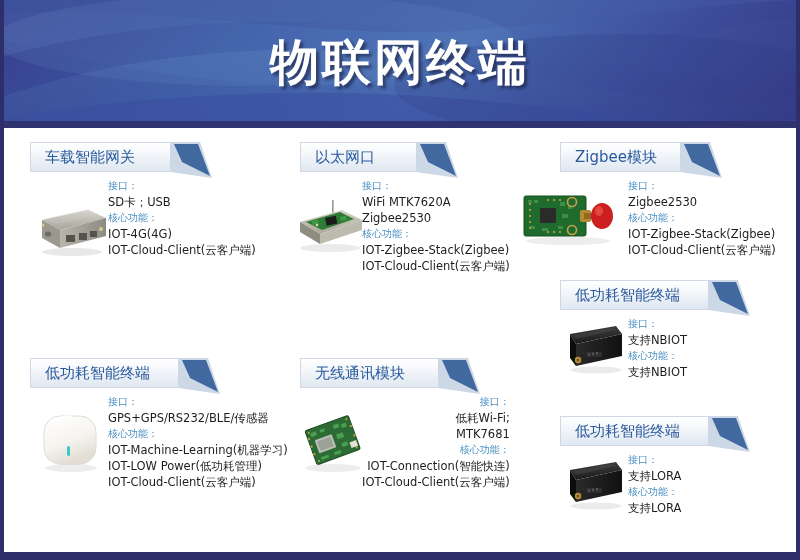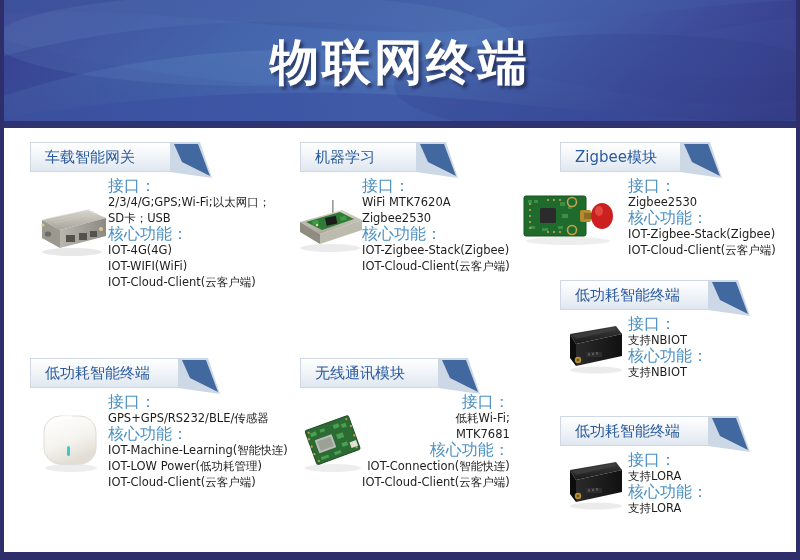--- a/index.html
+++ b/index.html
@@ -45,21 +45,21 @@
     padding:0 12px 0 14px;
   }
   .ribbon-label {
     font-size:15px; color:#2a5a9e; white-space:nowrap;
     font-family:"DejaVu Sans","Liberation Sans",sans-serif;
   }
   .ribbon-arrow { position:absolute; top:0; }
   
   .body-wrap { position:absolute; }
   .sec-head {
-    font-size:16px; color:#4a90c2; line-height:16px; white-space:nowrap;
+    font-size:10px; color:#4a90c2; line-height:16px; white-space:nowrap;
     font-family:"DejaVu Sans","Liberation Sans",sans-serif;
   }
   .sec-line {
     font-size:11.5px; color:#1d1d1d; line-height:16px; white-space:nowrap;
     font-family:"DejaVu Sans","Liberation Sans",sans-serif;
   }
   
   .device { position:absolute; }
 </style>
 </head>
@@ -102,25 +102,23 @@
         <div class="ribbon-box" style="width:142px;">
           <span class="ribbon-label">车载智能网关</span>
         </div>
         <svg class="ribbon-arrow" style="left:140px;" width="42" height="38" viewBox="0 0 42 38">
           <path d="M0,0 L30,0 L42,36 L0,30 Z" fill="#cdd8e6"></path>
           <path d="M4,2 L28,2 L40,34 L12,20 Z" fill="#41699f"></path>
         </svg>
       </div>
       <div class="body-wrap" style="left:78px; top:36px;">
         <div class="sec-head">接口：</div>
-        <div class="sec-line">2/3/4/G;GPS;Wi-Fi;以太网口；</div>
         <div class="sec-line">SD卡；USB</div>
         <div class="sec-head">核心功能：</div>
         <div class="sec-line">IOT-4G(4G)</div>
-        <div class="sec-line">IOT-WIFI(WiFi)</div>
         <div class="sec-line">IOT-Cloud-Client(云客户端)</div>
       </div>
       <svg class="device" style="left:2px; top:62px;" width="76" height="54" viewBox="0 0 76 54">
         <defs>
           <linearGradient id="mg1" x1="0" y1="0" x2="0" y2="1">
             <stop offset="0" stop-color="#d8d5ce"></stop>
               <stop offset="1" stop-color="#a7a49c"></stop>
           </linearGradient>
           <linearGradient id="mg2" x1="0" y1="0" x2="1" y2="0">
             <stop offset="0" stop-color="#b9b6ae"></stop>
@@ -141,21 +139,21 @@
         <rect x="58" y="27" width="7" height="6" fill="#55524c"></rect>
         <circle cx="69" cy="25" r="2" fill="#d9c98f"></circle>
         <circle cx="11" cy="21" r="1.6" fill="#d9c98f"></circle>
         <ellipse cx="40" cy="48" rx="30" ry="4" fill="#000" opacity="0.09"></ellipse>
       </svg>
     </div>
 
     <div class="card" style="left:296px; top:14px; width:250px;">
       <div class="ribbon">
         <div class="ribbon-box" style="width:118px;">
-          <span class="ribbon-label">机器学习</span>
+          <span class="ribbon-label">以太网口</span>
         </div>
         <svg class="ribbon-arrow" style="left:116px;" width="42" height="38" viewBox="0 0 42 38">
           <path d="M0,0 L30,0 L42,36 L0,30 Z" fill="#cdd8e6"></path>
           <path d="M4,2 L28,2 L40,34 L12,20 Z" fill="#41699f"></path>
         </svg>
       </div>
       <div class="body-wrap" style="left:62px; top:36px;">
         <div class="sec-head">接口：</div>
         <div class="sec-line">WiFi MTK7620A</div>
         <div class="sec-line">Zigbee2530</div>
@@ -320,21 +318,21 @@
         </div>
         <svg class="ribbon-arrow" style="left:148px;" width="42" height="38" viewBox="0 0 42 38">
           <path d="M0,0 L30,0 L42,36 L0,30 Z" fill="#cdd8e6"></path>
           <path d="M4,2 L28,2 L40,34 L12,20 Z" fill="#41699f"></path>
         </svg>
       </div>
       <div class="body-wrap" style="left:78px; top:36px;">
         <div class="sec-head">接口：</div>
         <div class="sec-line">GPS+GPS/RS232/BLE/传感器</div>
         <div class="sec-head">核心功能：</div>
-        <div class="sec-line">IOT-Machine-Learning(智能快连)</div>
+        <div class="sec-line">IOT-Machine-Learning(机器学习)</div>
         <div class="sec-line">IOT-LOW Power(低功耗管理)</div>
         <div class="sec-line">IOT-Cloud-Client(云客户端)</div>
       </div>
       <svg class="device" style="left:4px; top:48px;" width="74" height="68" viewBox="0 0 74 68">
         <defs>
           <linearGradient id="wd1" x1="0" y1="0" x2="0.4" y2="1">
             <stop offset="0" stop-color="#ffffff"></stop>
               <stop offset="0.6" stop-color="#f6f4ef"></stop>
             <stop offset="1" stop-color="#e2ded6"></stop>
           </linearGradient>

